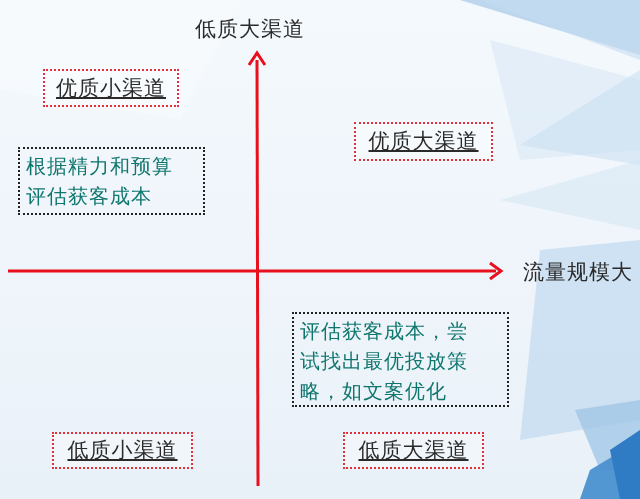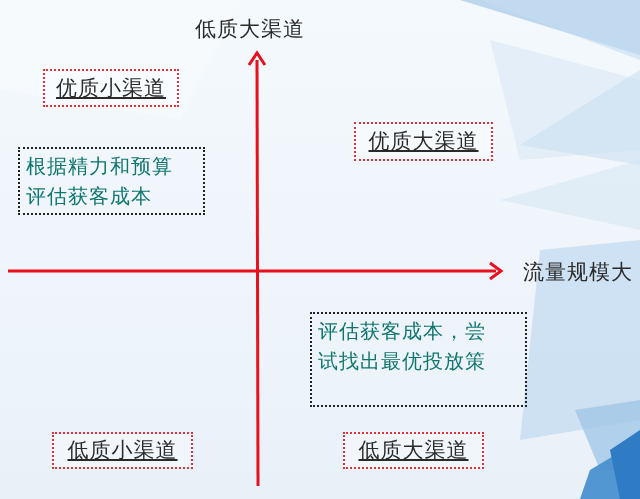--- a/index.html
+++ b/index.html
@@ -58,16 +58,17 @@
 <div class="label-box" style="left:43px; top:69px; width:136px; height:38px;">优质小渠道</div>
 <div class="label-box" style="left:354px; top:74px; width:139px; height:39px;margin-top:48px;">优质大渠道</div>
 <div class="label-box" style="left:52px; top:432px; width:141px; height:37px;">低质小渠道</div>
 <div class="label-box" style="left:343px; top:432px; width:141px; height:37px;">低质大渠道</div>
 
 <div class="note-box" style="left:18px; top:147px; width:187px; height:68px;">
   <div>根据精力和预算</div>
   <div>评估获客成本</div>
 </div>
 
-<div class="note-box" style="left:310px; top:312px; width:217px; height:95px;">
+<div class="note-box" style="left:292px; top:312px; width:217px; height:95px;">
   <div>评估获客成本，尝</div>
   <div>试找出最优投放策</div>
+  <div>略，如文案优化</div>
 </div>
 
 </body></html>

